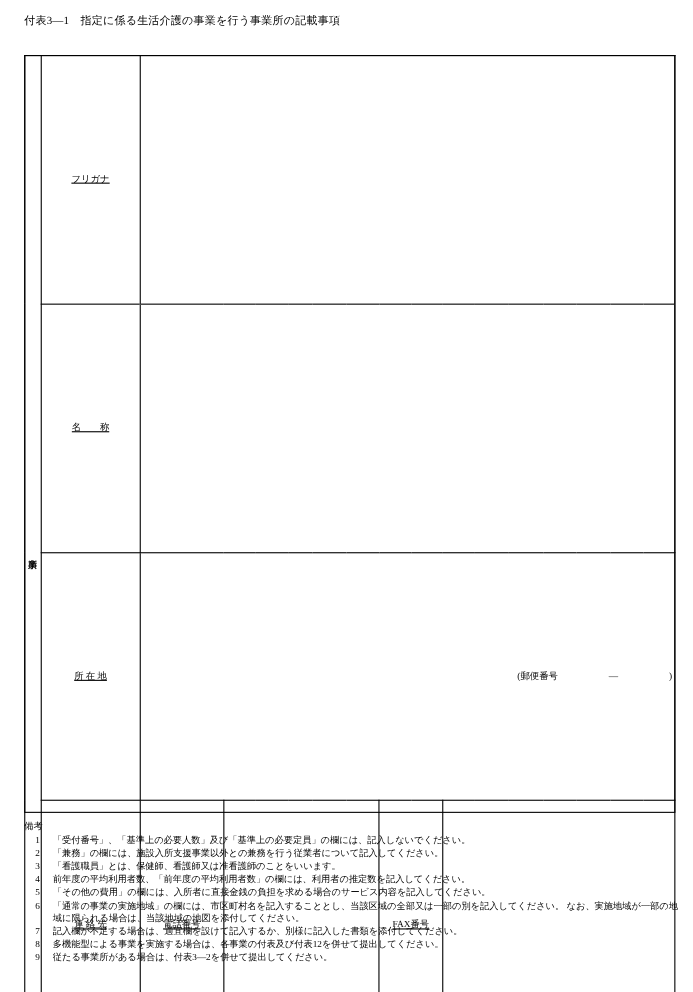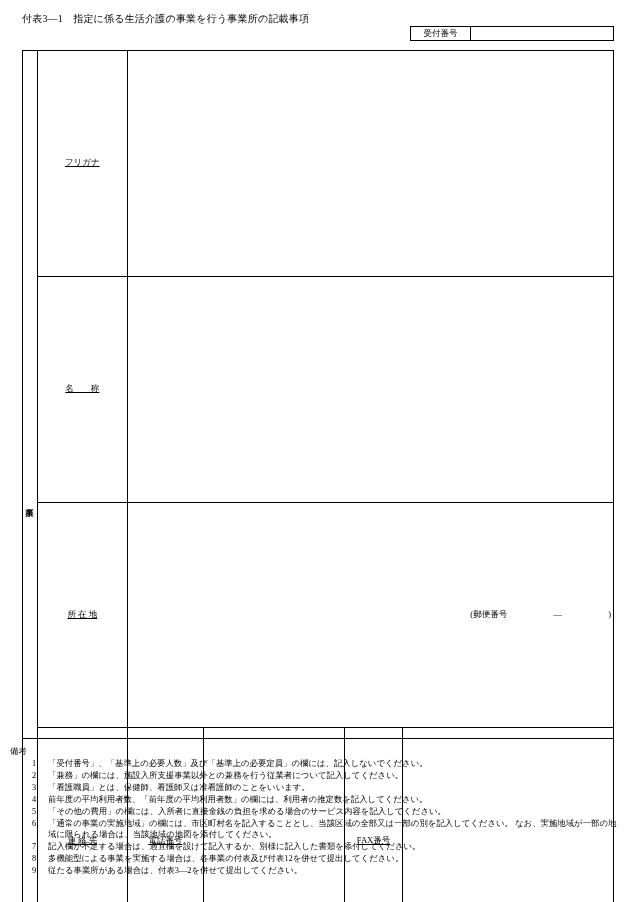--- a/index.html
+++ b/index.html
@@ -113,42 +113,38 @@
 
   
   .remarks {
     position: absolute;
     left: 10px;
     top: 746px;
     width: 614px;
     font-size: 8.4px;
     line-height: 1.42;
   }
-  .remarks .bikou { margin-left: 0; }
+  .remarks .bikou { margin-left: 12px; }
   .remarks .item {
     display: flex;
     margin-left: 22px;
   }
   .remarks .num {
     width: 16px;
     flex: 0 0 16px;
   }
   .remarks .txt { flex: 1; }
 </style>
 </head>
 <body>
 
 <div class="page">
 
   <div class="doc-title">付表3―1　指定に係る生活介護の事業を行う事業所の記載事項</div>
 
-  <div class="receipt-box">
-    <div class="receipt-label">受付番号</div>
-    <div class="receipt-value"></div>
-  </div>
 
   <table class="main-table">
     <colgroup>
       <col style="width:14px">
       <col style="width:86px">
       <col style="width:72px">
       <col style="width:28px">
       <col style="width:28px">
       <col style="width:21px">
       <col style="width:30px">

